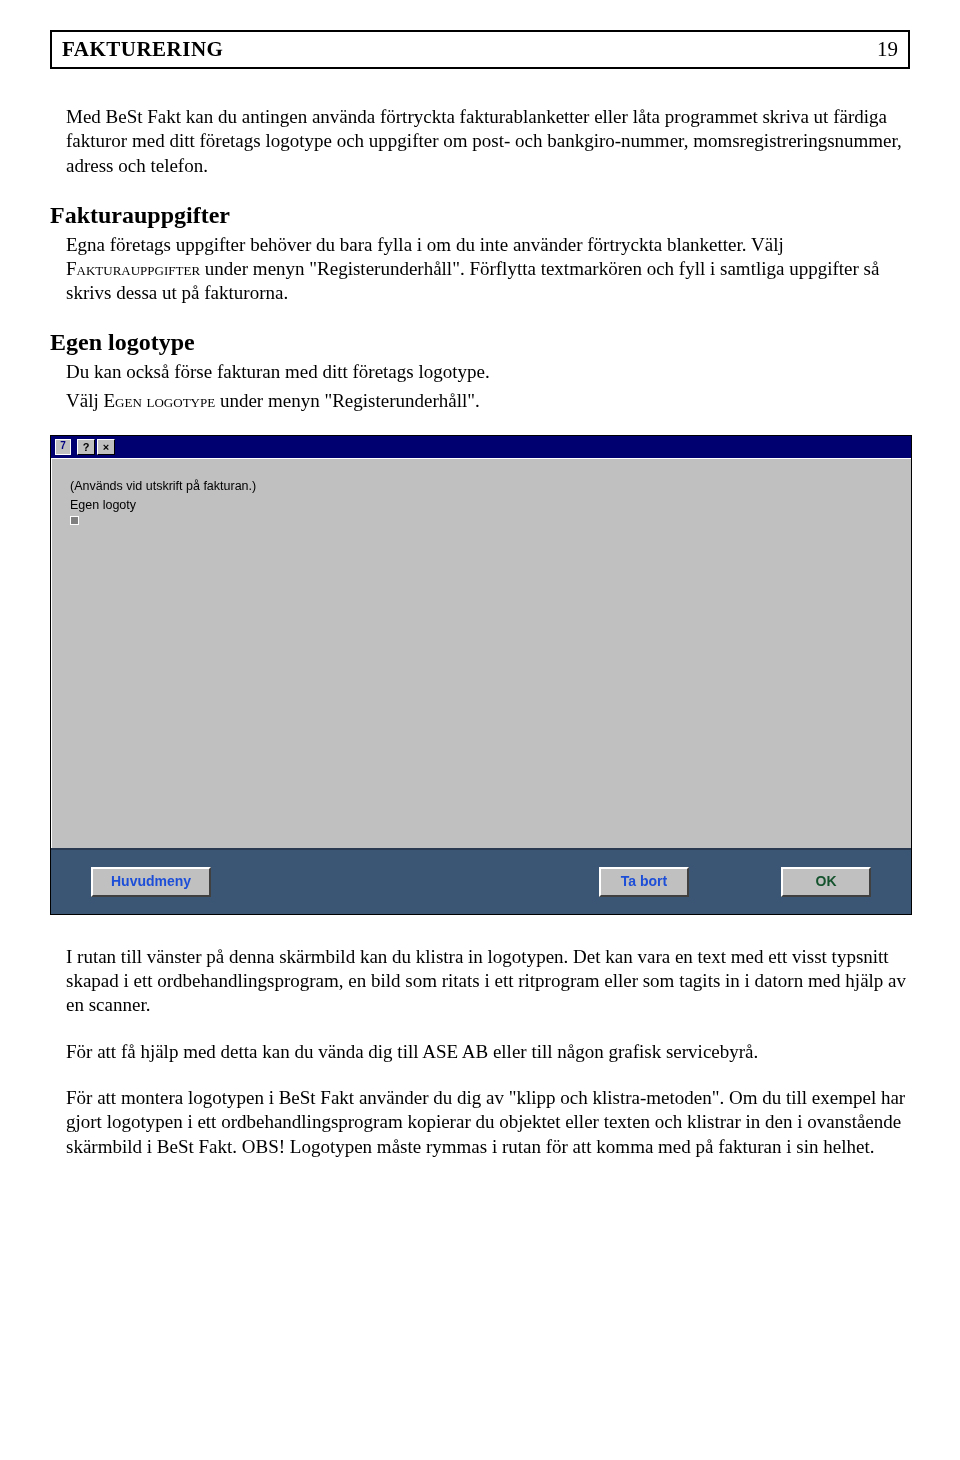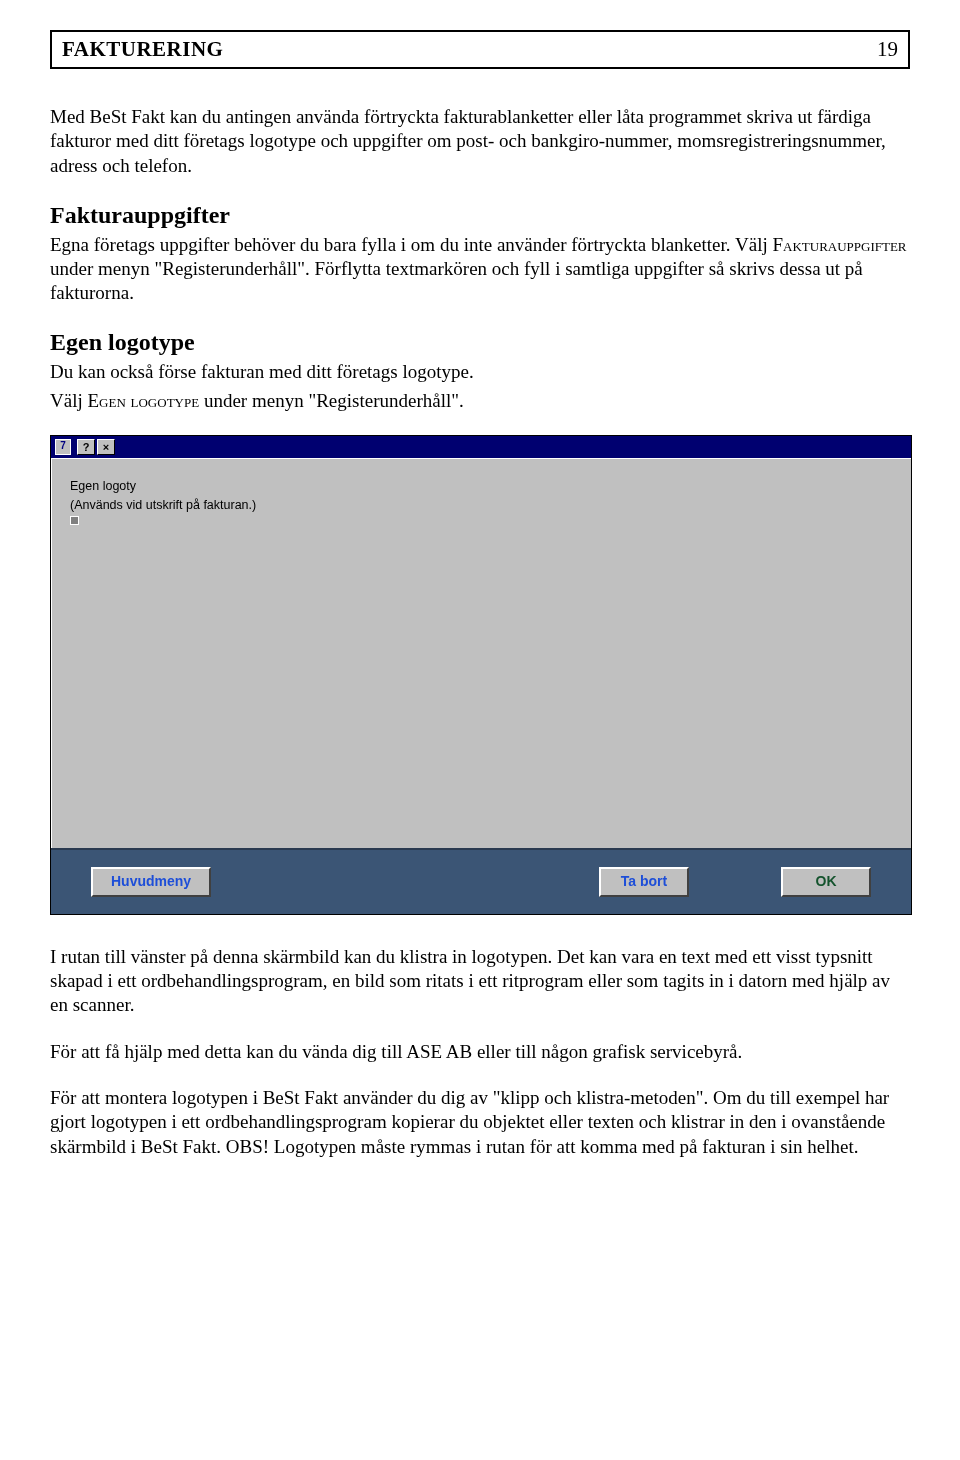--- a/index.html
+++ b/index.html
@@ -29,21 +29,21 @@
   .page-header .num {
     font-weight: 400;
     font-size: 21px;
   }
   .section-h {
     font-weight: 700;
     font-size: 24px;
     margin-top: 10px;
     margin-bottom: 2px;
   }
-  p { margin-bottom: 4px; }
+  p { margin-bottom: 4px; margin-left: 16px; }
   .block { margin-bottom: 22px; }
   .sc { font-variant: small-caps; }
 
   
   .win-outer {
     width: 862px;
     border: 1px solid #000;
     background: #c0c0c0;
     margin-top: 6px;
     margin-bottom: 30px;
@@ -157,22 +157,22 @@
         <span>7</span>
       </div>
     <div class="tb-btn">
         <span>?</span>
       </div>
     <div class="tb-btn">
         <span>×</span>
       </div>
   </div>
   <div class="win-body">
+    <div class="line">(Används vid utskrift på fakturan.)</div>
     <div class="line">Egen logoty</div>
-    <div class="line">(Används vid utskrift på fakturan.)</div>
     <div class="handle"></div>
   </div>
   <div class="win-footer">
     <div class="dlg-btn red">Huvudmeny</div>
     <div class="spacer"></div>
     <div class="foot-right">
       <div class="dlg-btn red">Ta bort</div>
       <div class="dlg-btn blue">OK</div>
     </div>
   </div>

